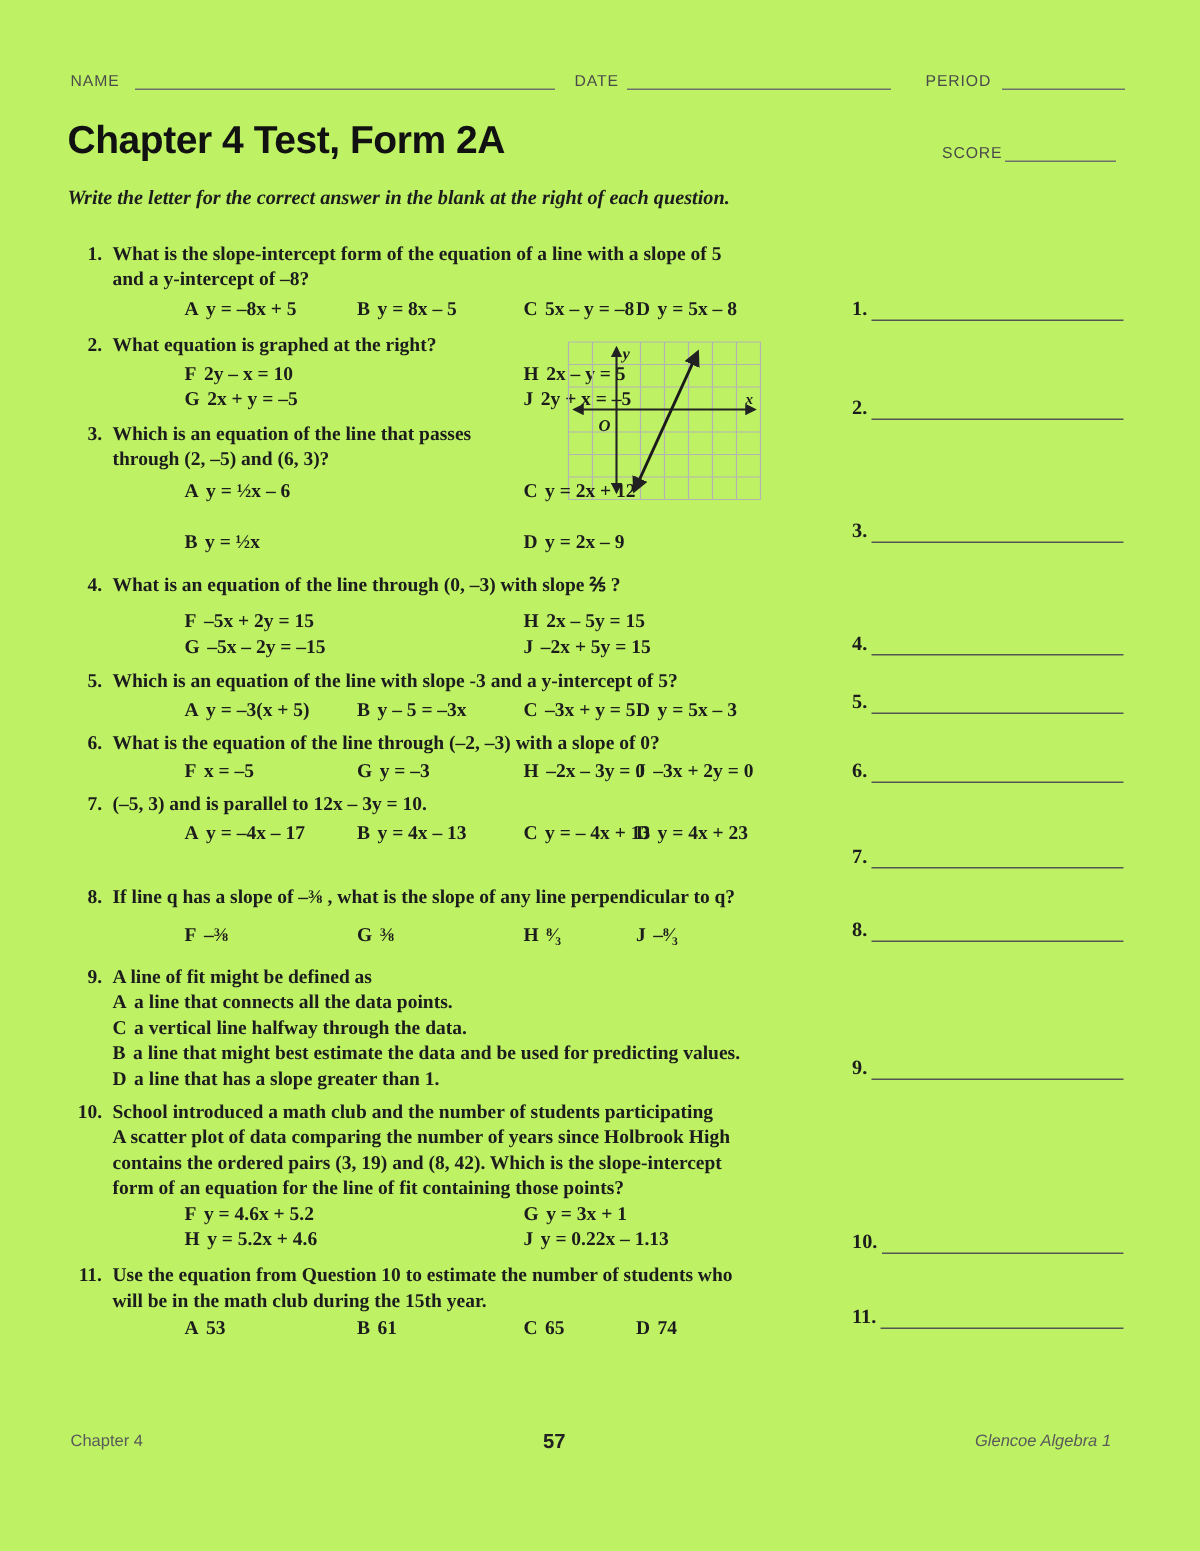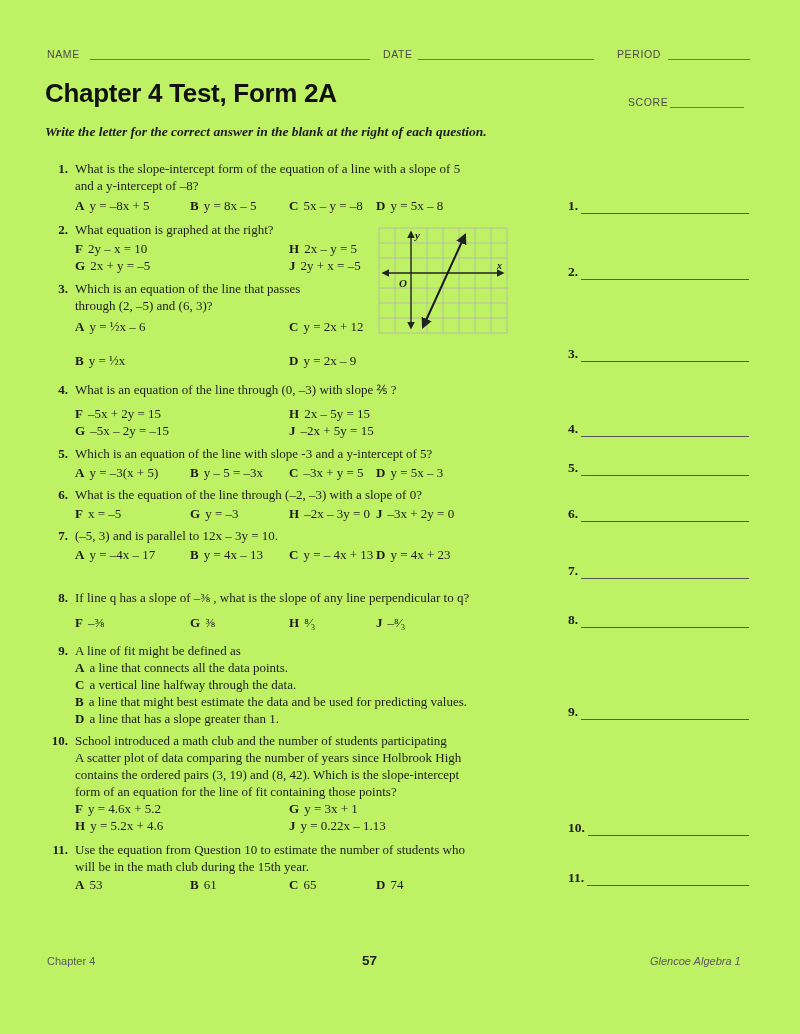--- a/index.html
+++ b/index.html
@@ -18,25 +18,25 @@
     font-family:"Liberation Sans", sans-serif; font-weight:bold;
     font-size:26px; letter-spacing:-0.3px; color:#111;
   }
   .instruction {
     position:absolute; left:45px; top:124px;
     font-weight:bold; font-style:italic; font-size:13.5px;
   }
   
   .q { position:absolute; left:41px; display:flex; font-size:13px; line-height:17px; }
   .qn { flex:none; width:27px; text-align:right; font-weight:bold; padding-right:7px; }
-  .qc { width:505px; }
+  .qc { width:505px;font-weight:bold; }
   .orow { position:relative; height:17px; }
-  .opt { position:absolute; top:0; white-space:nowrap; }
+  .opt { position:absolute; top:0; white-space:nowrap;margin-left:48px; }
   .opt b { margin-right:5px; }
-  .c0{left:0;} .c1{left:115px;} .c2{left:214px;text-align:center;} .c3{left:301px;}
+  .c0{left:0;} .c1{left:115px;} .c2{left:226px;text-align:center;} .c3{left:301px;}
   .q9opt b { margin-right:5px; }
   
   .ans {
     position:absolute; left:568px; width:181px; display:flex;
     align-items:flex-end; font-size:13.5px; font-weight:bold;
   }
   .ansn { flex:none; padding-right:3px; }
   .ansline { flex:1; border-bottom:1.6px solid #555; height:15px; }
   
   .graph { position:absolute; left:377px; top:226px; }

